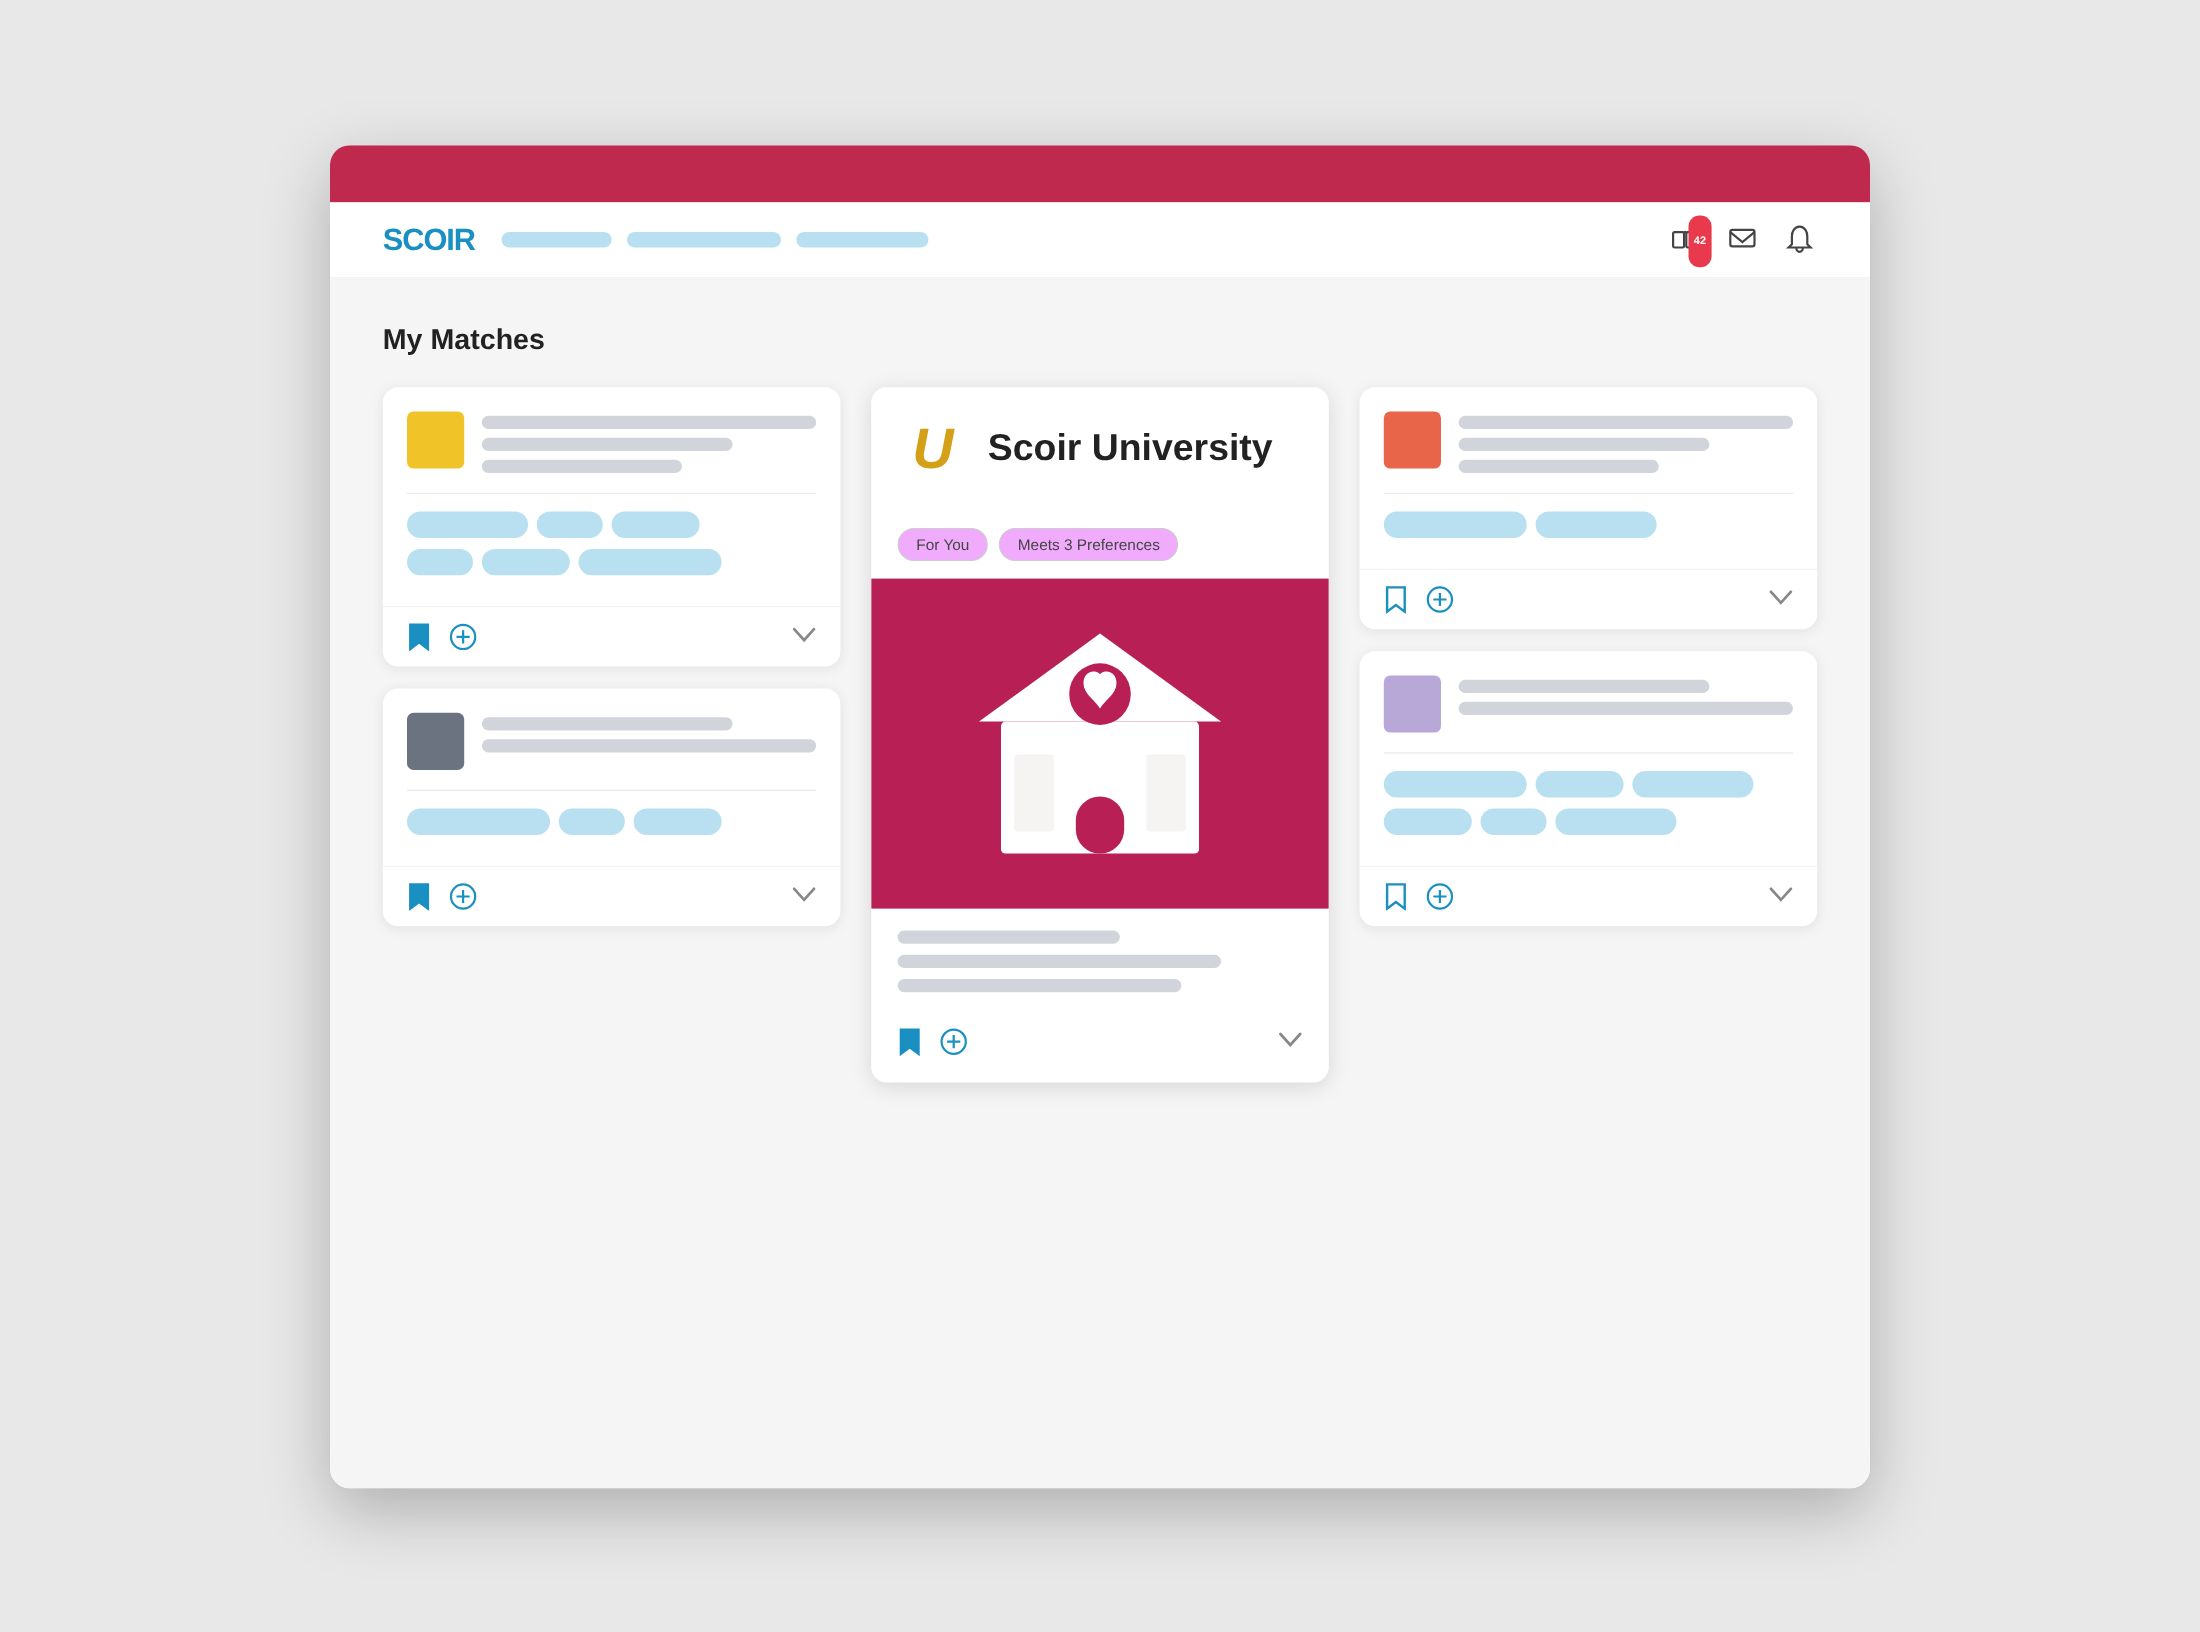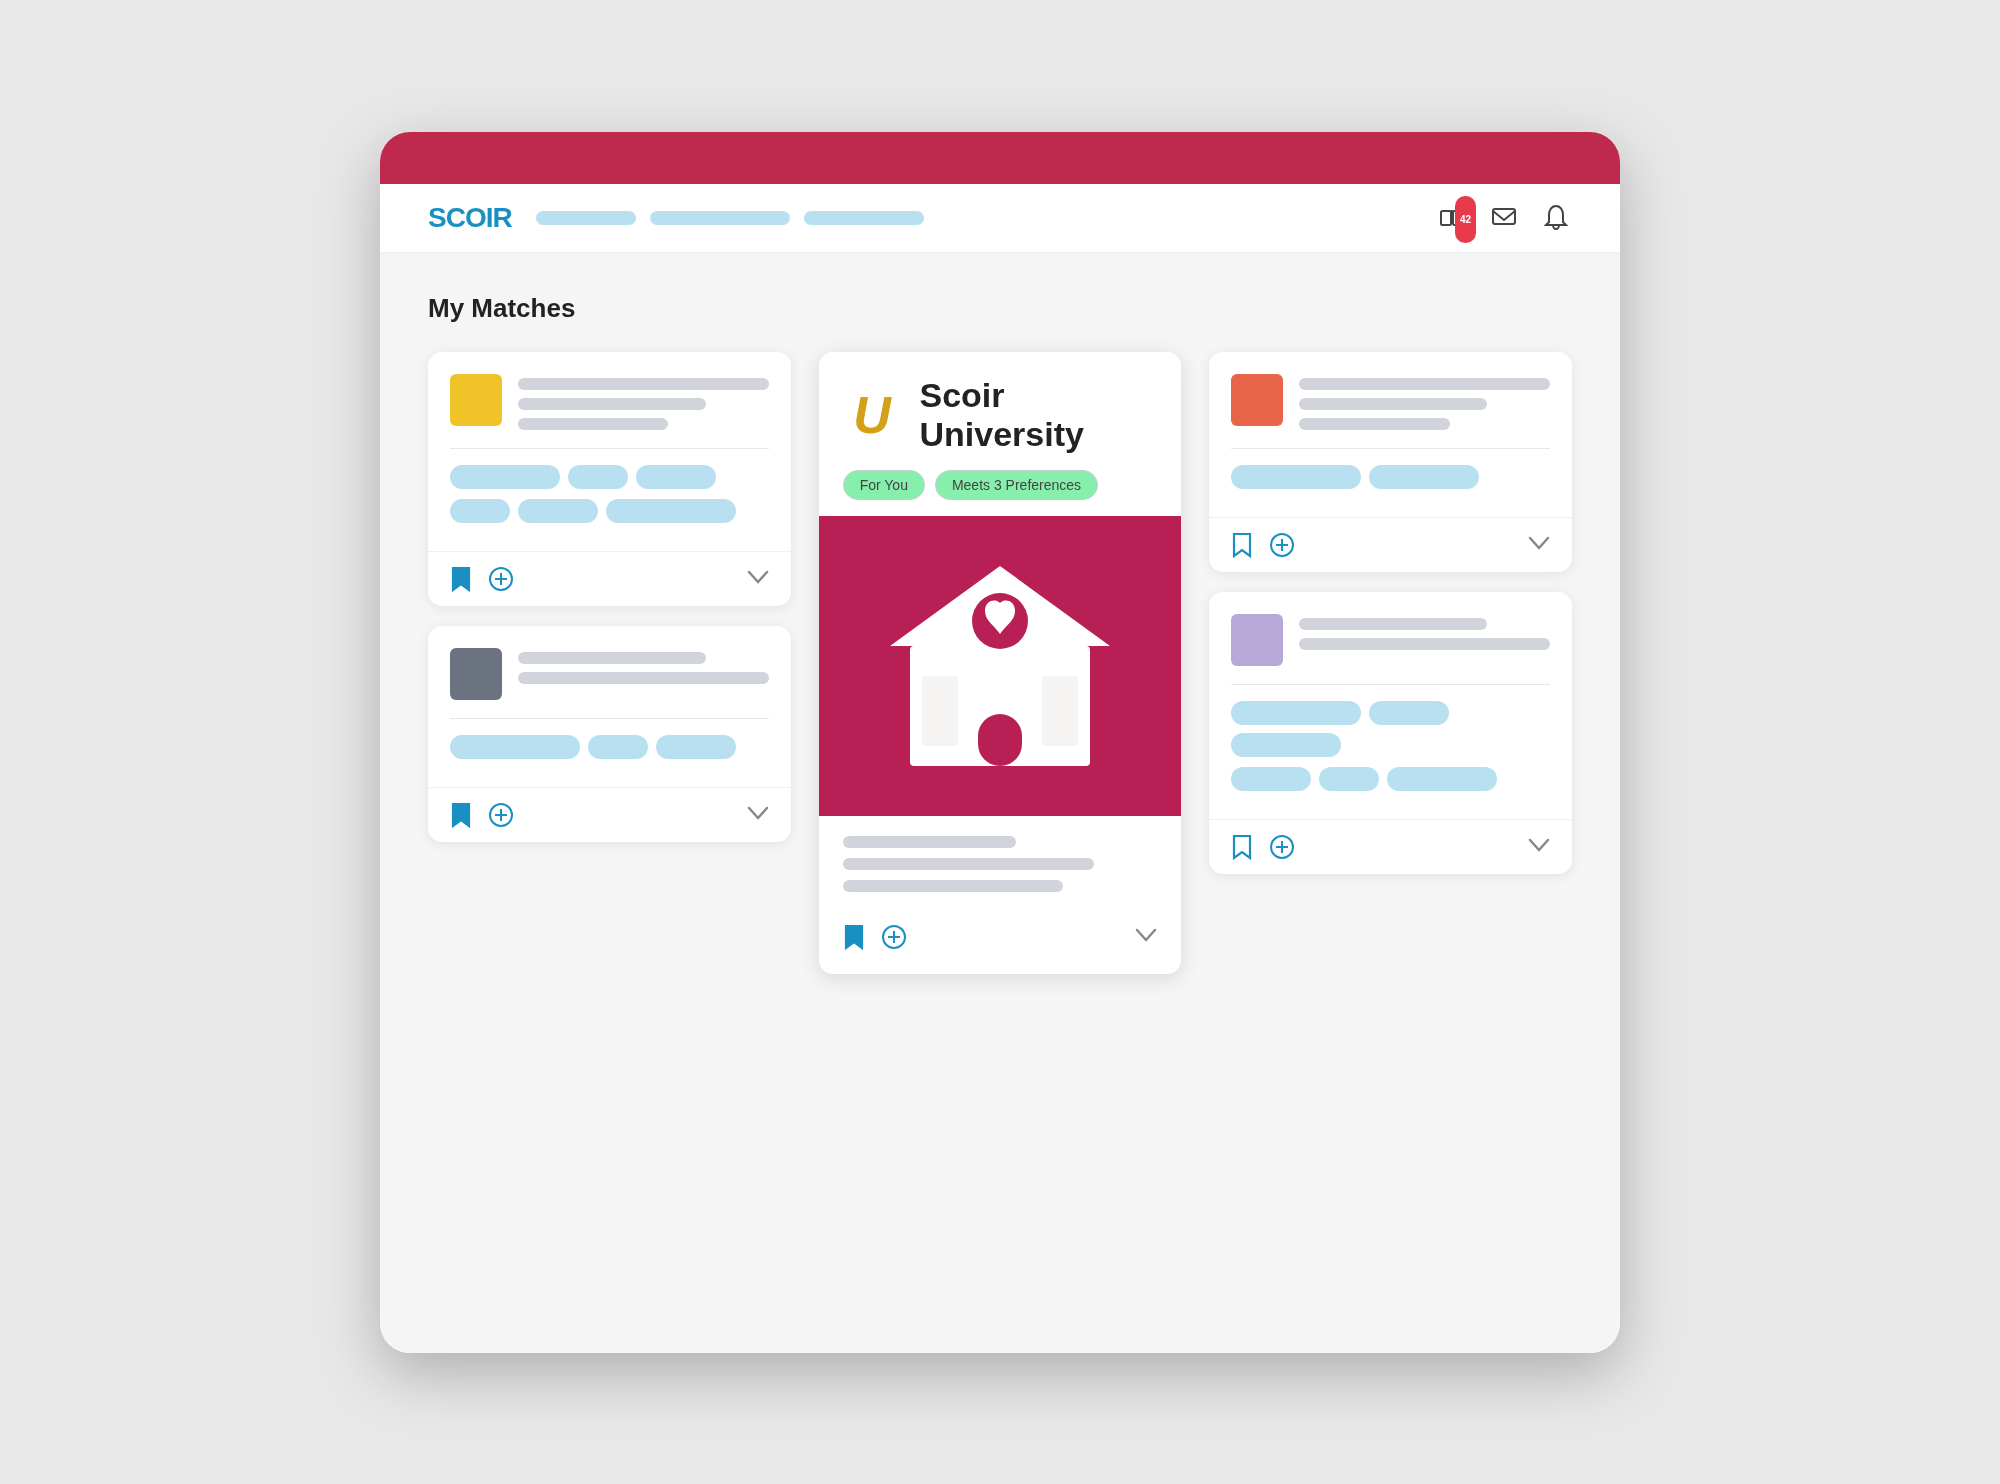--- a/index.html
+++ b/index.html
@@ -6,23 +6,23 @@
     body {
       background: #e8e8e8;
       display: flex;
       align-items: center;
       justify-content: center;
       min-height: 100vh;
       font-family: -apple-system, BlinkMacSystemFont, 'Segoe UI', sans-serif;
     }
 
     .browser-window {
-      width: 1240px;
+      width: 1400px;
       background: white;
-      border-radius: 30px;
+      border-radius: 18px;
       overflow: hidden;
       box-shadow: 0 20px 60px rgba(0,0,0,0.25);
     }
 
     .top-bar {
       height: 52px;
       background: #c0294e;
     }
 
     .nav-bar {
@@ -276,21 +276,22 @@
       padding: 0 24px 16px;
     }
 
     .featured-tag {
       padding: 6px 16px;
       border: 1.5px solid #ccc;
       border-radius: 20px;
       font-size: 14px;
       font-weight: 500;
       color: #444;
-      background: #86efac;
+      background: #f0abfc;
+      margin-top: 24px;
     }
 
     .featured-image {
       width: 100%;
       height: 300px;
       background: #b82055;
       display: flex;
       align-items: center;
       justify-content: center;
       position: relative;

